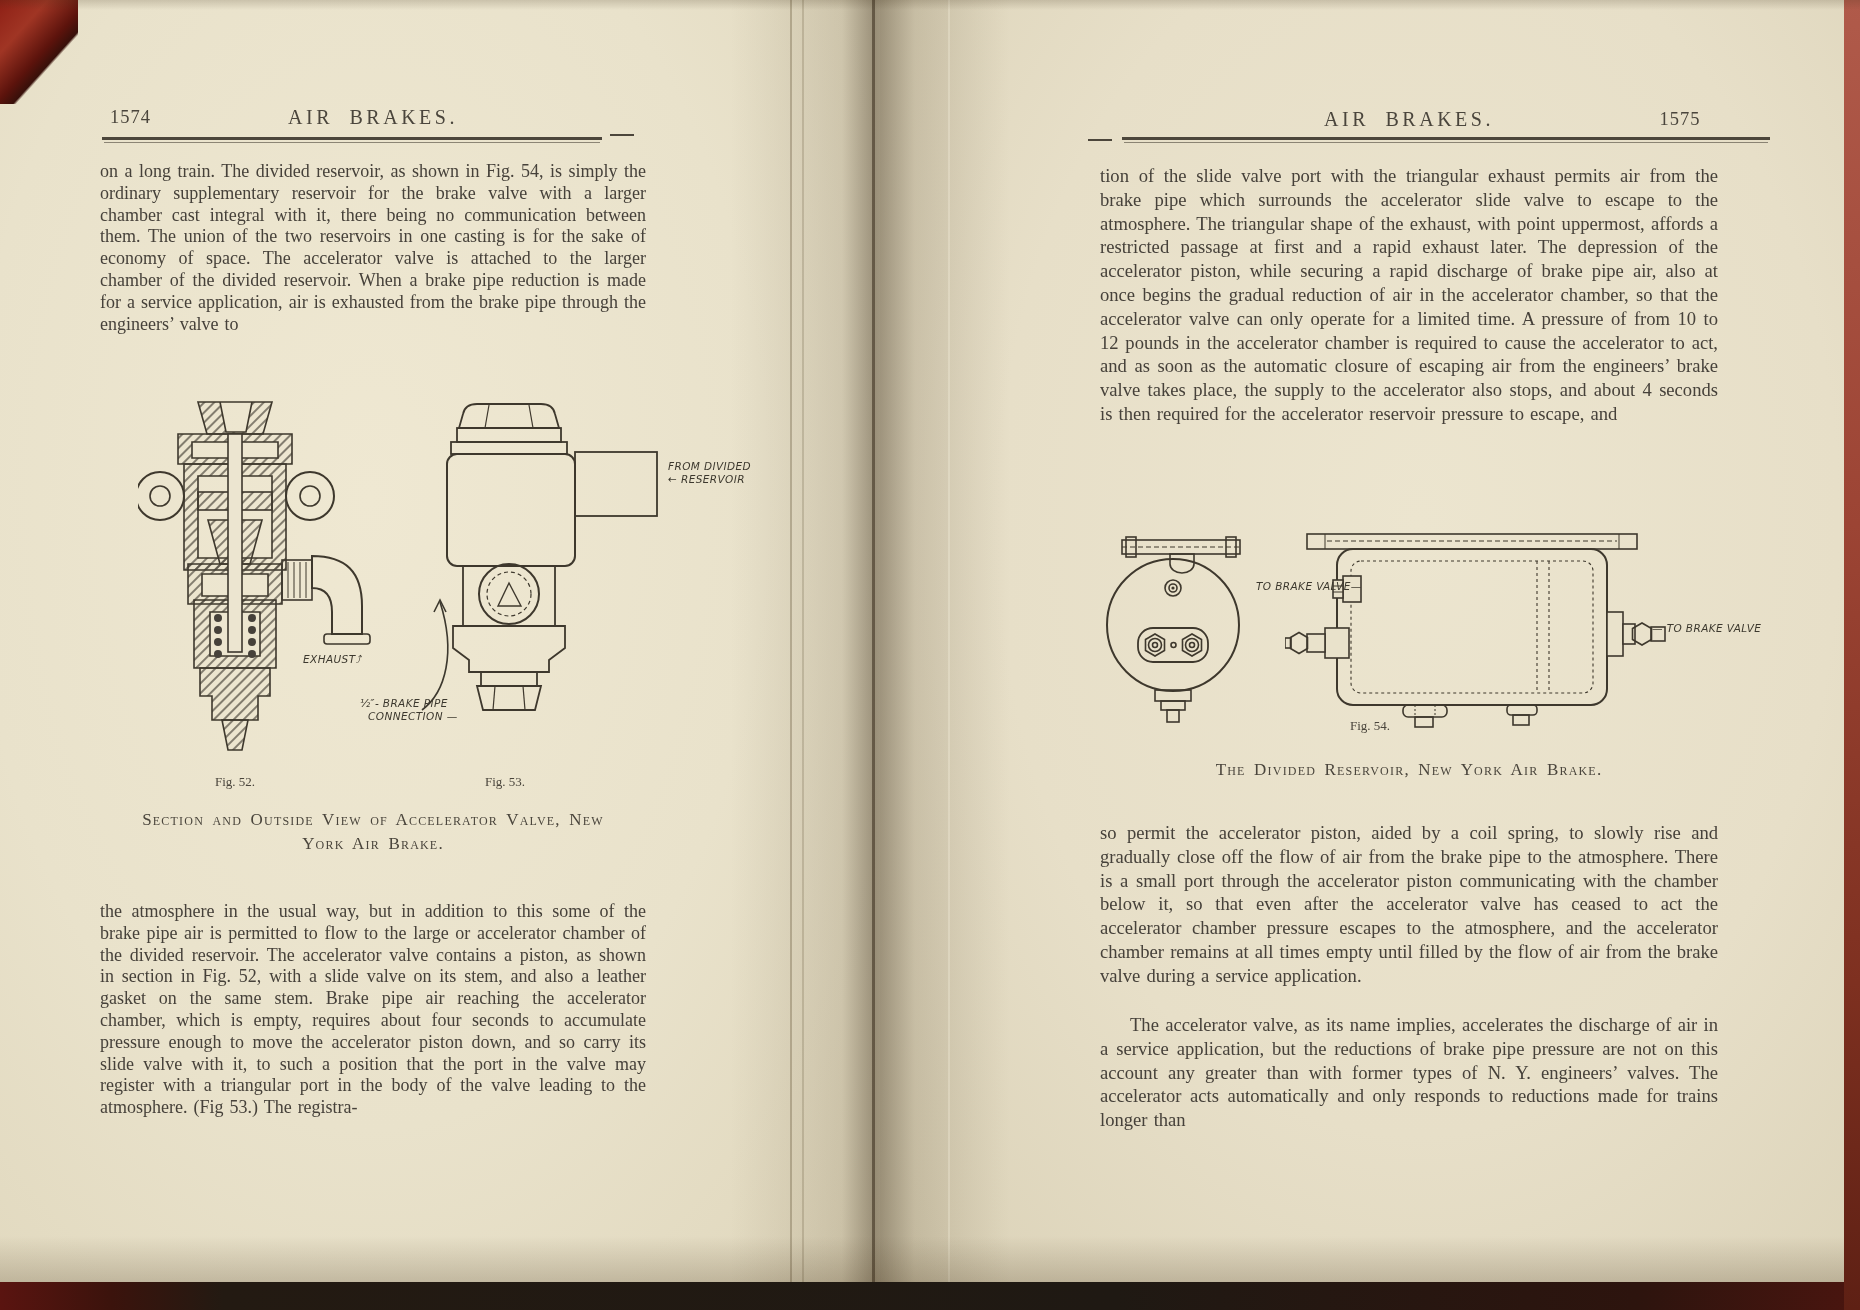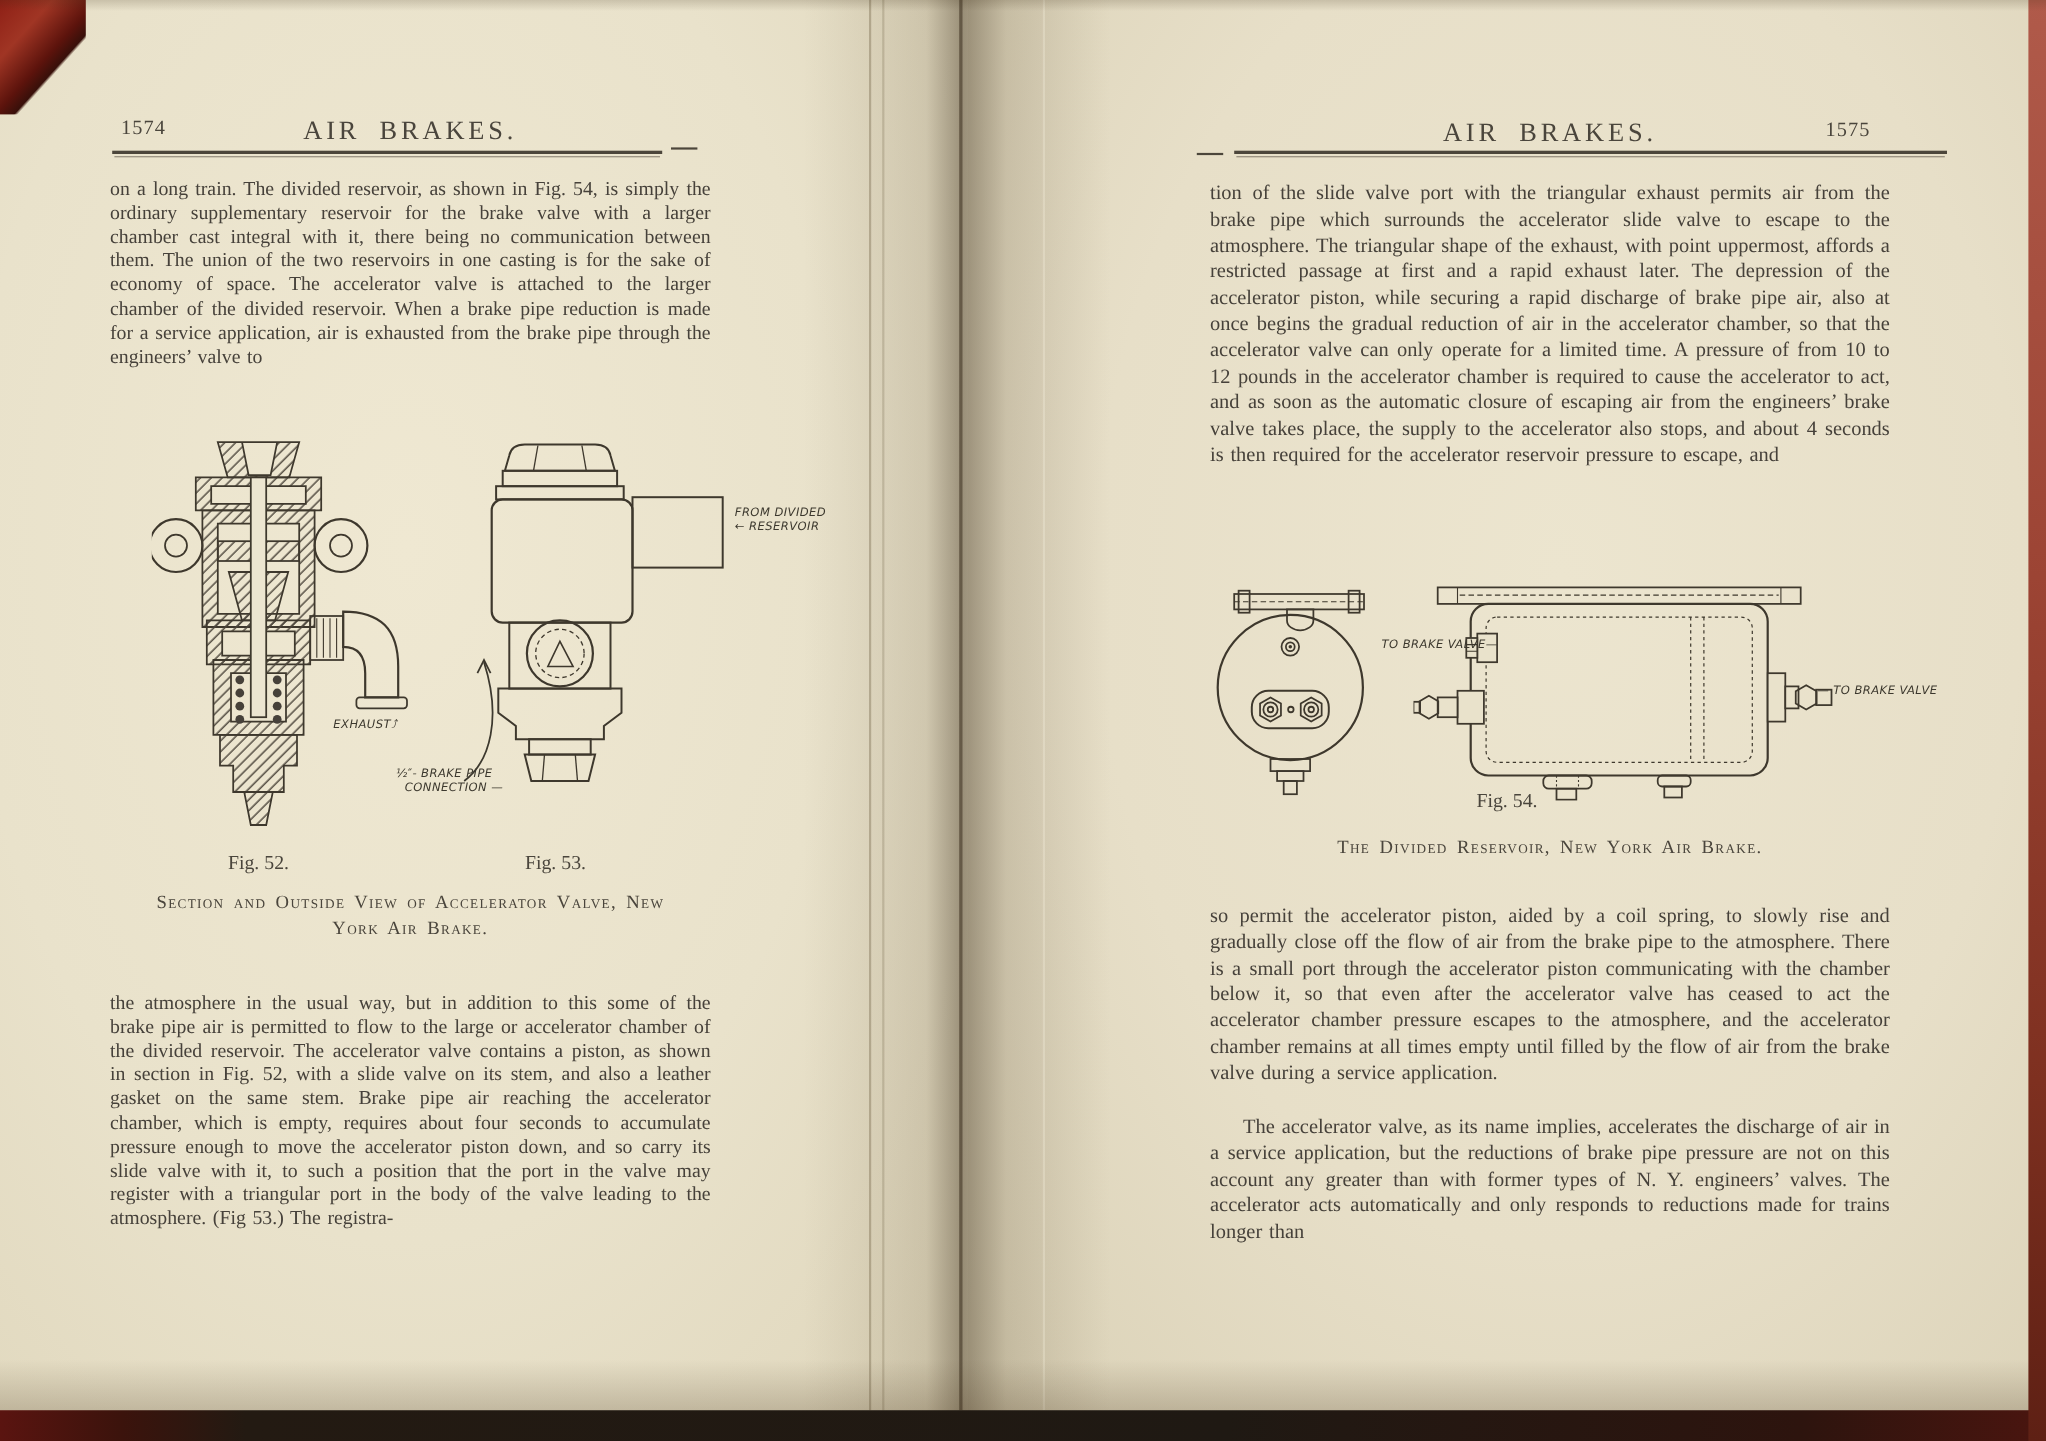--- a/index.html
+++ b/index.html
@@ -23,29 +23,29 @@
     background:linear-gradient(90deg,rgba(72,56,30,0) 0%,rgba(72,56,30,0.14) 40%,rgba(52,38,18,0.42) 52%,rgba(72,56,30,0.16) 66%,rgba(72,56,30,0) 100%);}
   .crease{position:absolute;top:0;height:1282px;width:2px;}
   #crease-1{left:790px;background:rgba(85,68,40,0.30);}
   #crease-2{left:802px;background:rgba(85,68,40,0.20);}
   #crease-3{left:872px;background:rgba(40,28,12,0.48);width:3px;}
   #crease-4{left:948px;background:rgba(255,250,235,0.25);}
   #top-vignette{position:absolute;left:0;top:0;width:1860px;height:10px;
     background:linear-gradient(180deg,rgba(60,45,22,0.18),rgba(60,45,22,0));}
 
   
-  .runhead{position:absolute;font-size:24px;letter-spacing:3.5px;word-spacing:8px;color:#4a453c;}
+  .runhead{position:absolute;font-size:20px;letter-spacing:3.5px;word-spacing:8px;color:#4a453c;}
   .pagenum{position:absolute;font-size:18.5px;letter-spacing:1px;color:#4a453c;}
   .rule{position:absolute;background:#4c463b;}
   .rule-thin{position:absolute;background:rgba(76,70,59,0.6);}
   .para{position:absolute;text-align:justify;color:#46413a;}
   .para-left{left:100px;width:546px;font-size:18px;line-height:21.8px;word-spacing:1.5px;}
   .para-right{left:1100px;width:618px;font-size:18.6px;line-height:23.8px;word-spacing:1.5px;}
   .indent{text-indent:30px;}
-  .figcap{position:absolute;font-size:18px;text-align:center;color:#4a453c;}
+  .figcap{position:absolute;font-size:13px;text-align:center;color:#4a453c;}
   .smallcaps{font-variant:small-caps;letter-spacing:1.2px;word-spacing:3px;font-size:17px;
              text-align:center;color:#4a453c;}
   .handlbl{position:absolute;font-family:"DejaVu Sans", sans-serif;font-style:italic;
            font-size:10.5px;letter-spacing:0.4px;color:#3c382e;line-height:13px;white-space:nowrap;}
   .figure-svg{position:absolute;}
   svg{display:block;}
 </style>
 </head>
 <body>
 

